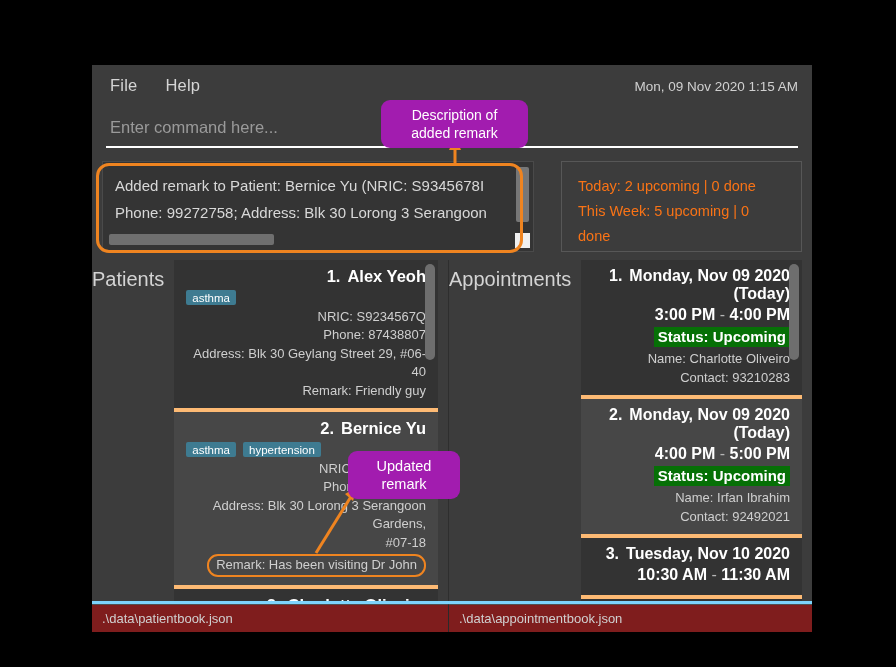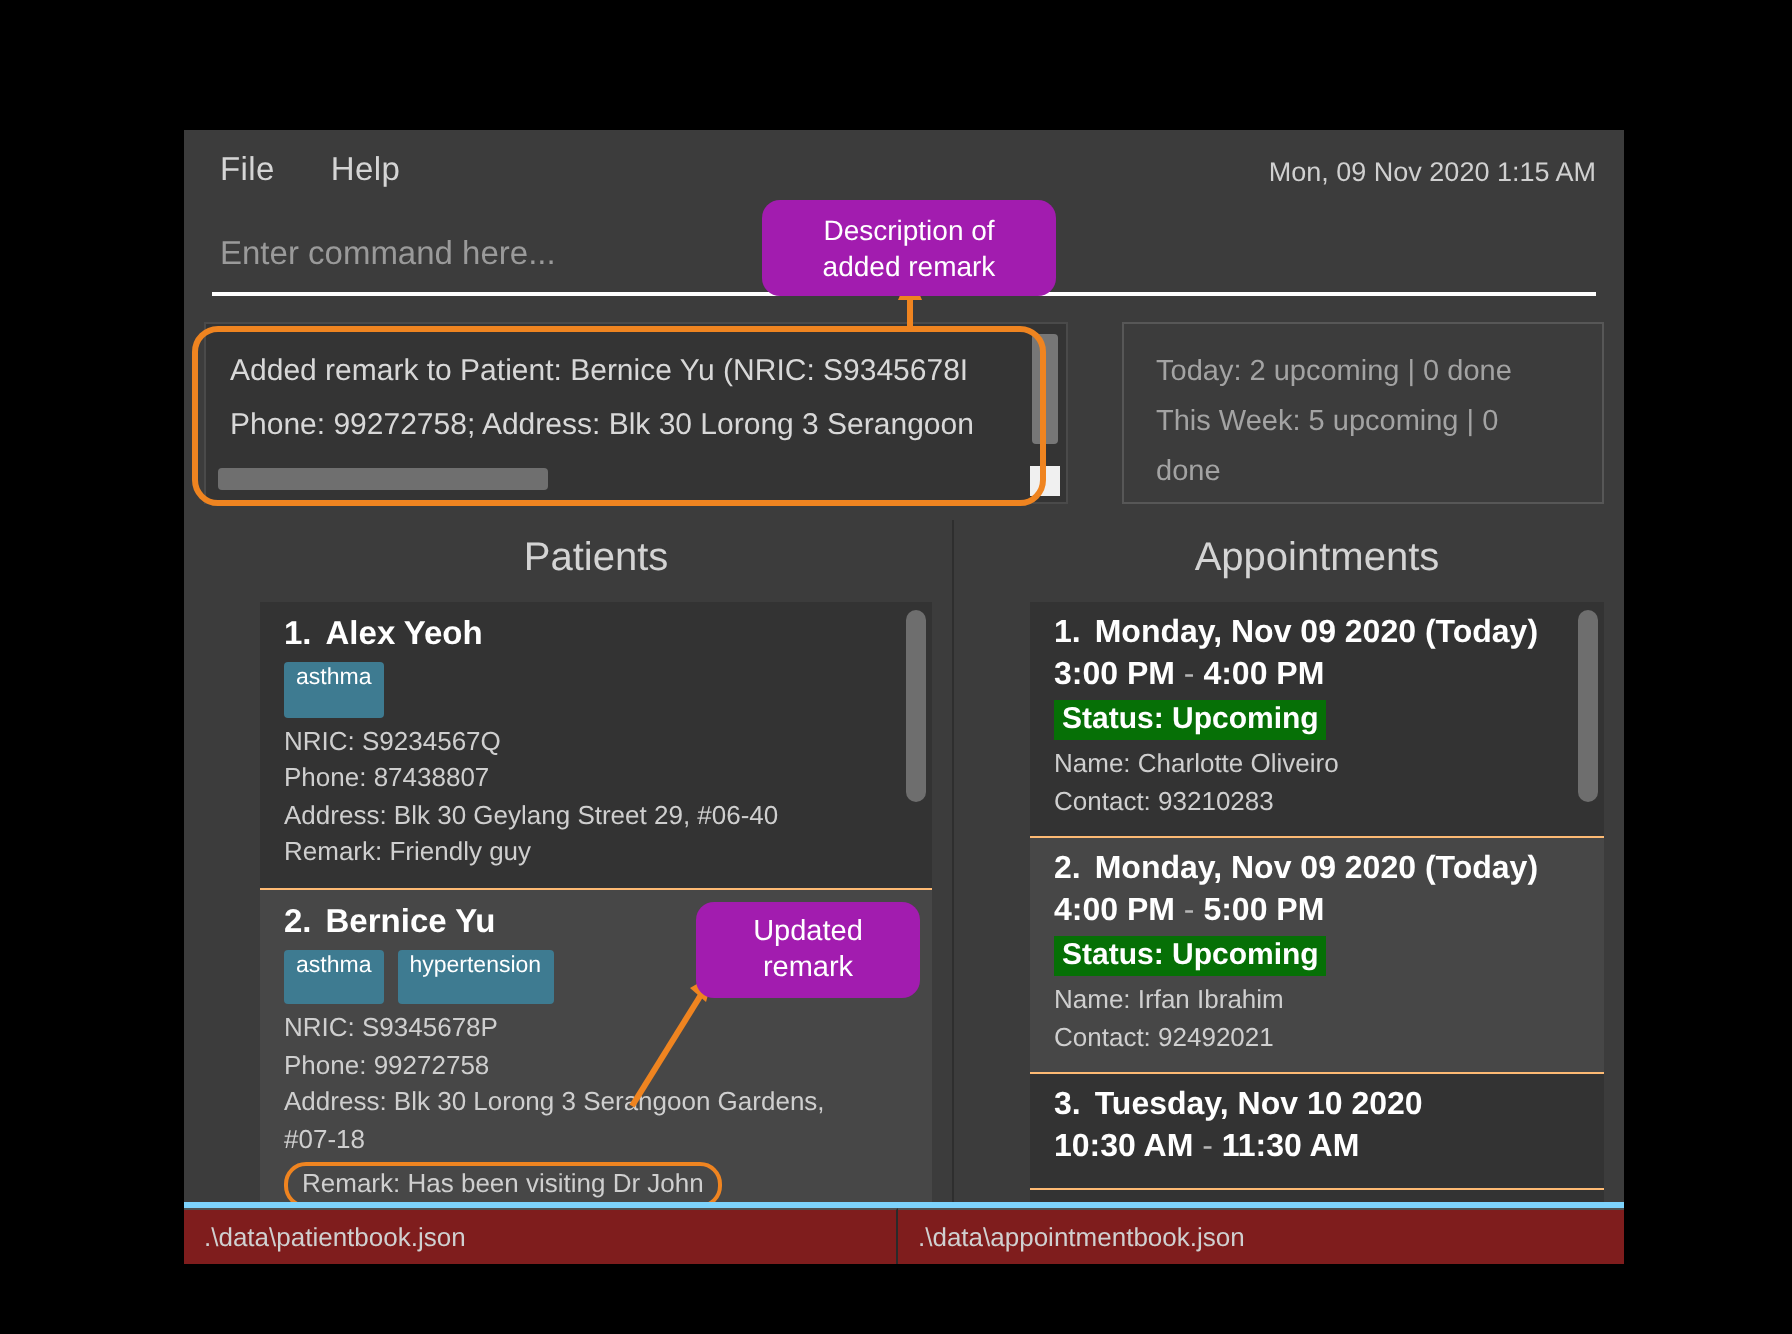--- a/index.html
+++ b/index.html
@@ -106,37 +106,36 @@
     background: #f0f0f0;
   }
 
   .summary-box {
     flex: 1;
     background: #3c3c3c;
     border: 1px solid #575757;
     padding: 12px 16px;
   }
   .summary-line {
-    color: #a3a3a3;
+    color: #f97316;
     font-size: 14.5px;
     line-height: 25px;
   }
 
   
   .panels {
     flex: 1 1 auto;
     display: flex;
     min-height: 0;
     background: #3c3c3c;
   }
   .panel {
-    display: flex; flex-direction: column;
+    display: flex; 
     min-height: 0;
     position: relative;
-    margin-left: 28px;
   }
   .panel-left  { width: 357px; border-right: 1px solid #2e2e2e; }
   .panel-right { flex: 1; }
   .panel-title {
     text-align: center;
     color: #d4d4d4;
     font-size: 20px;
     padding: 8px 0 10px 0;
     flex: 0 0 auto;
     font-weight: 400;
@@ -153,36 +152,37 @@
     right: 3px; top: 4px;
     width: 10px; height: 96px;
     background: #6e6e6e;
     border-radius: 5px;
   }
 
   
   .card {
     padding: 7px 12px 8px 12px;
     background: #333333;
-    border-bottom: 1px solid #fdba74;
+    border-bottom: 4px solid #fdba74;
+    text-align: right;
   }
   .card.selected { background: #474747; }
   .card-title {
     color: #ffffff;
     font-weight: bold;
     font-size: 16.5px;
     margin-bottom: 4px;
   }
   .card-title .idx { margin-right: 7px; }
   .tags { margin: 2px 0 3px 0; display: flex; gap: 7px; }
   .tag {
     background: #3e7b91;
     color: #ffffff;
     font-size: 11.5px;
-    padding: 2px 6px 13px 6px;
+    padding: 2px 6px 0 6px;
     border-radius: 2px;
     line-height: 1.1;
   }
   .field {
     color: #cfcfcf;
     font-size: 13px;
     line-height: 18.5px;
   }
   .field.remark-highlight {
     display: inline-block;

